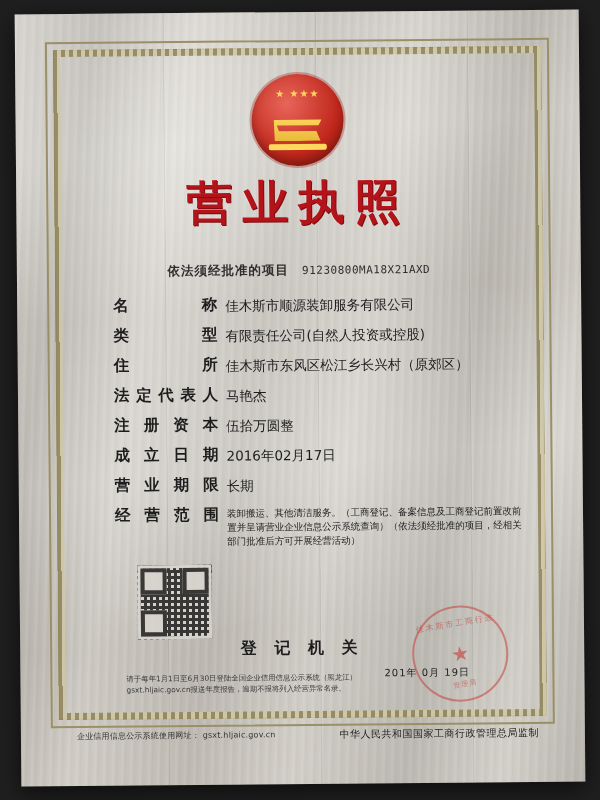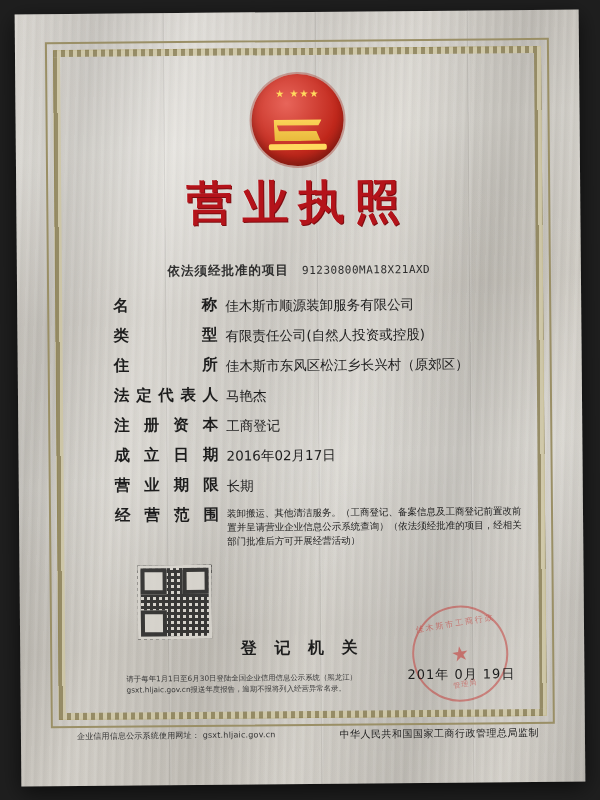--- a/index.html
+++ b/index.html
@@ -117,22 +117,22 @@
   .qr:before{left:3px;top:3px;}
   .qr:after{right:3px;top:3px;}
   .qr i{left:3px;bottom:3px;}
 
   
   .authority{
     position:absolute;left:0;right:0;top:626px;text-align:center;
     font-size:16px;font-weight:bold;letter-spacing:6px;color:#1d1d1d;
   }
   .issue-date{
-    position:absolute;left:387px;top:655px;
-    font-size:13px;color:#1d1d1d;letter-spacing:1px;
+    position:absolute;left:364px;top:655px;
+    font-size:10px;color:#1d1d1d;letter-spacing:1px;
   }
   .issue-date b{font-weight:normal;}
 
   
   .seal{
     position:absolute;left:392px;top:595px;width:92px;height:92px;border-radius:50%;
     border:2.5px solid rgba(196,42,38,.62);
     transform:rotate(-9deg);
     opacity:.75;
   }
@@ -233,21 +233,21 @@
         <div class="v">马艳杰</div>
       </div>
 
       <div class="row">
         <div class="k">
             <span>注</span>
             <span>册</span>
             <span>资</span>
             <span>本</span>
           </div>
-        <div class="v">工商登记</div>
+        <div class="v">伍拾万圆整</div>
       </div>
 
       <div class="row date">
         <div class="k">
             <span>成</span>
             <span>立</span>
             <span>日</span>
             <span>期</span>
           </div>
         <div class="v">2016年02月17日</div>

